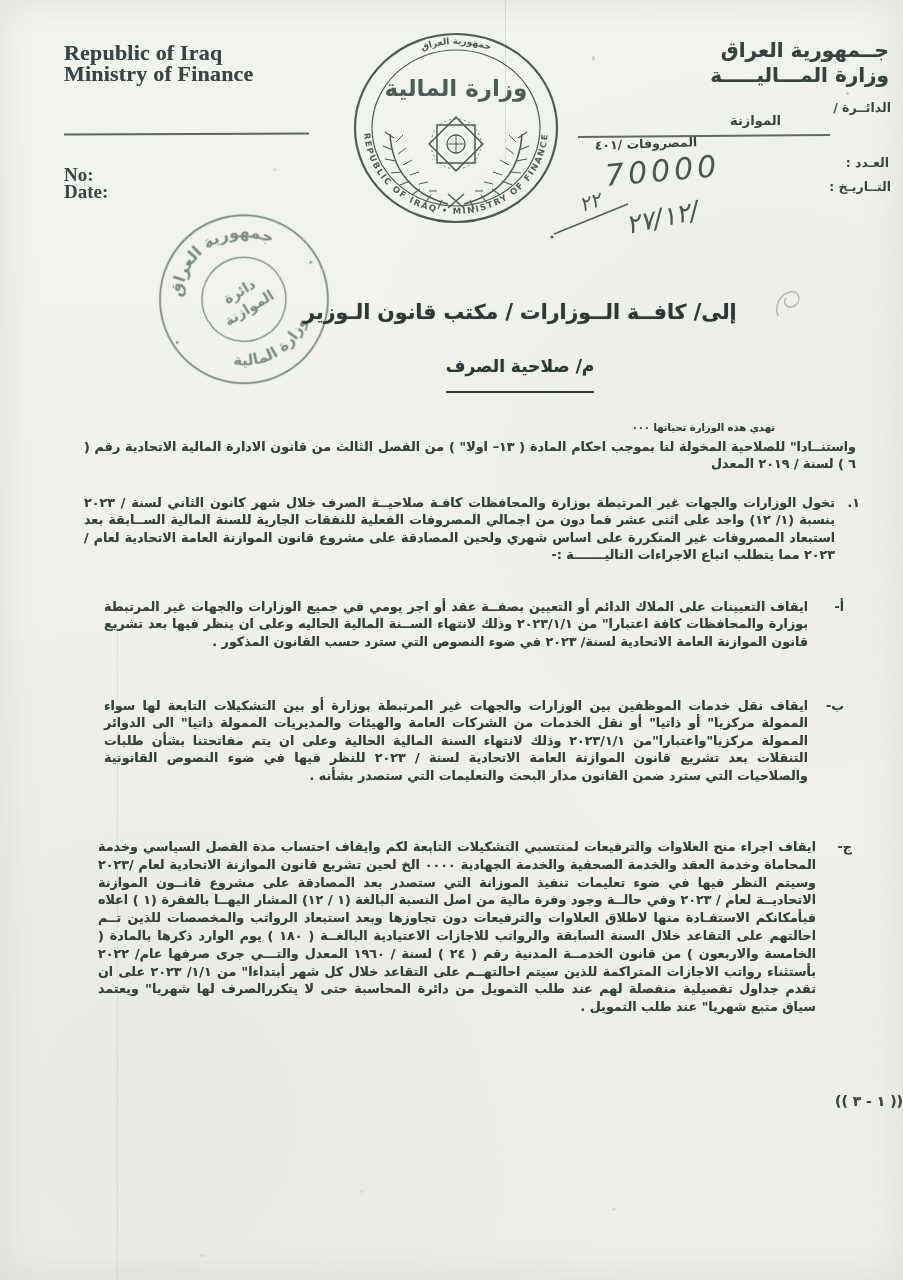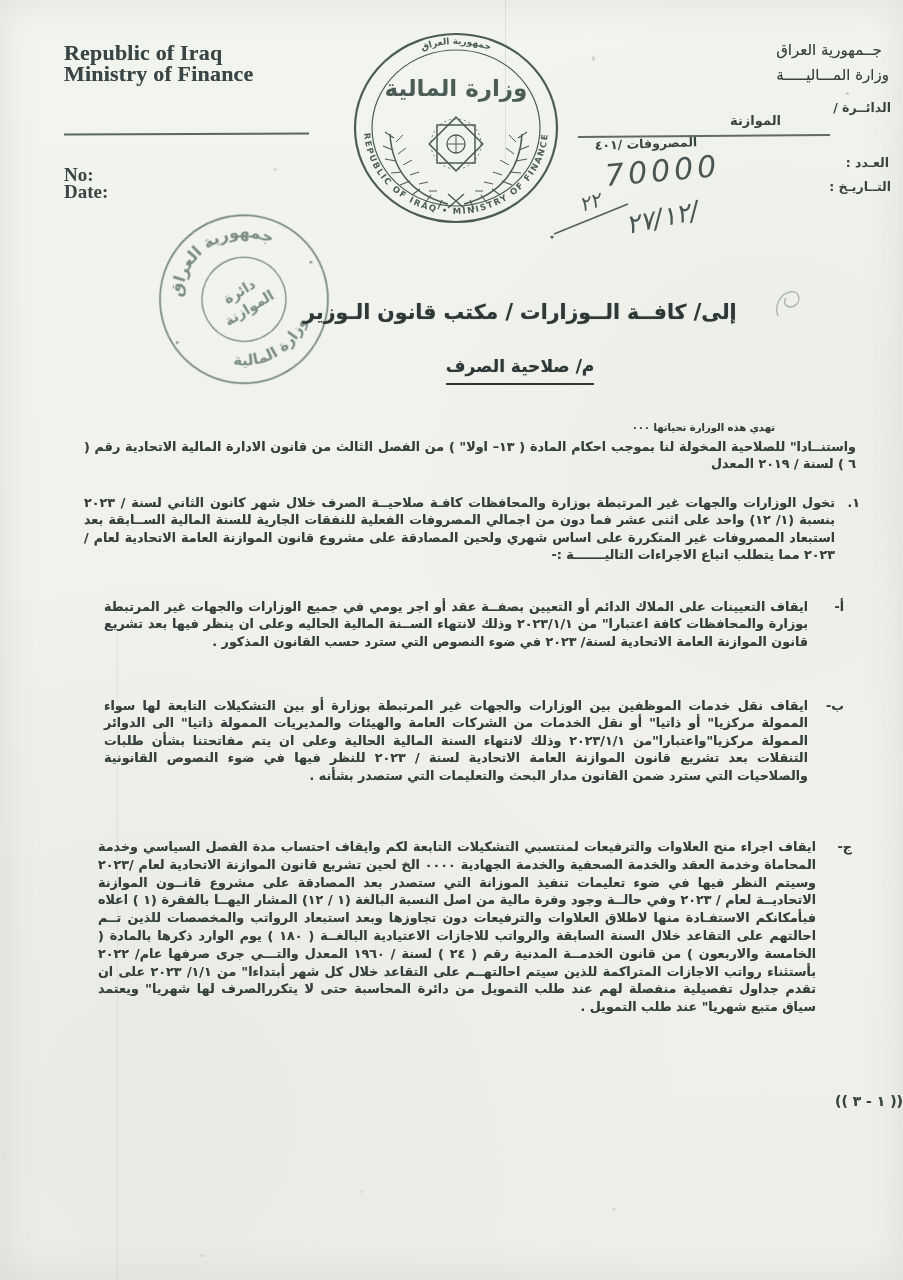--- a/index.html
+++ b/index.html
@@ -23,22 +23,22 @@
     letter-spacing:.2px;
     text-shadow:0 0 .6px rgba(58,70,69,.55);
   }
   .en-line{position:absolute; left:64px; top:133px; width:245px; height:2px; background:#414d4b; opacity:.85; transform:rotate(-.2deg);}
   .no-date{
     position:absolute; left:64px; top:166px;
     font-family:"Liberation Serif", serif; font-weight:700;
     font-size:19px; line-height:17px; color:#3a4645;
   }
   .ar-head{
-    position:absolute; right:14px; top:38px; text-align:left;
-    font-weight:400; font-size:15px; line-height:25px; color:#37423f;
+    position:absolute; right:14px; top:38px; text-align:right;
+    font-weight:700; font-size:20px; line-height:25px; color:#37423f;
     direction:rtl; text-shadow:0 0 .5px rgba(55,66,63,.5);
   }
   .dept-label{position:absolute; right:12px; top:100px; direction:rtl; font-size:12.5px; font-weight:700; color:#39443f;}
   .dept-v1{position:absolute; right:122px; top:113px; direction:rtl; font-size:13px; font-weight:700; color:#39443f;}
   .dept-line{position:absolute; left:578px; top:135px; width:252px; height:1.6px; background:#48534f; opacity:.85; transform:rotate(-.4deg);}
   .dept-v2{position:absolute; left:576px; top:136px; width:140px; direction:rtl; font-size:12.5px; font-weight:700; color:#39443f; transform:rotate(-2deg); text-align:center;}
   .num-label{position:absolute; right:14px; top:155px; direction:rtl; font-size:12.5px; font-weight:700; color:#39443f;}
   .date-label{position:absolute; right:12px; top:179px; direction:rtl; font-size:12.5px; font-weight:700; color:#39443f;}
   
   .hand{position:absolute; color:#2d3b39;}
@@ -50,21 +50,21 @@
   .to-line{
     position:absolute; left:250px; top:300px; width:540px; text-align:center;
     direction:rtl; font-size:20.5px; font-weight:800; color:#2e3937;
     text-shadow:0 0 .8px rgba(46,57,55,.6); letter-spacing:.3px;
   }
   .subject{
     position:absolute; left:380px; top:356px; width:280px; text-align:center; direction:rtl;
   }
   .subject span{
     font-size:17px; font-weight:800; color:#2e3937;
-    border-bottom:2px solid #2e3937; padding-bottom:7px;
+    border-bottom:2px solid #2e3937; padding-bottom:15px;
     text-shadow:0 0 .7px rgba(46,57,55,.55);
   }
   .para{
     position:absolute; direction:rtl; text-align:justify; text-align-last:right;
     font-size:12.7px; font-weight:700; line-height:17.4px; color:#35403d;
     text-shadow:0 0 .5px rgba(53,64,61,.5);
   }
   .greeting{position:absolute; right:128px; top:422px; direction:rtl; font-size:10px; font-weight:700; color:#35403d; text-shadow:0 0 .5px rgba(53,64,61,.5);}
   .intro{right:47px; left:84px; top:438px;}
   .item{padding-right:24px;}

